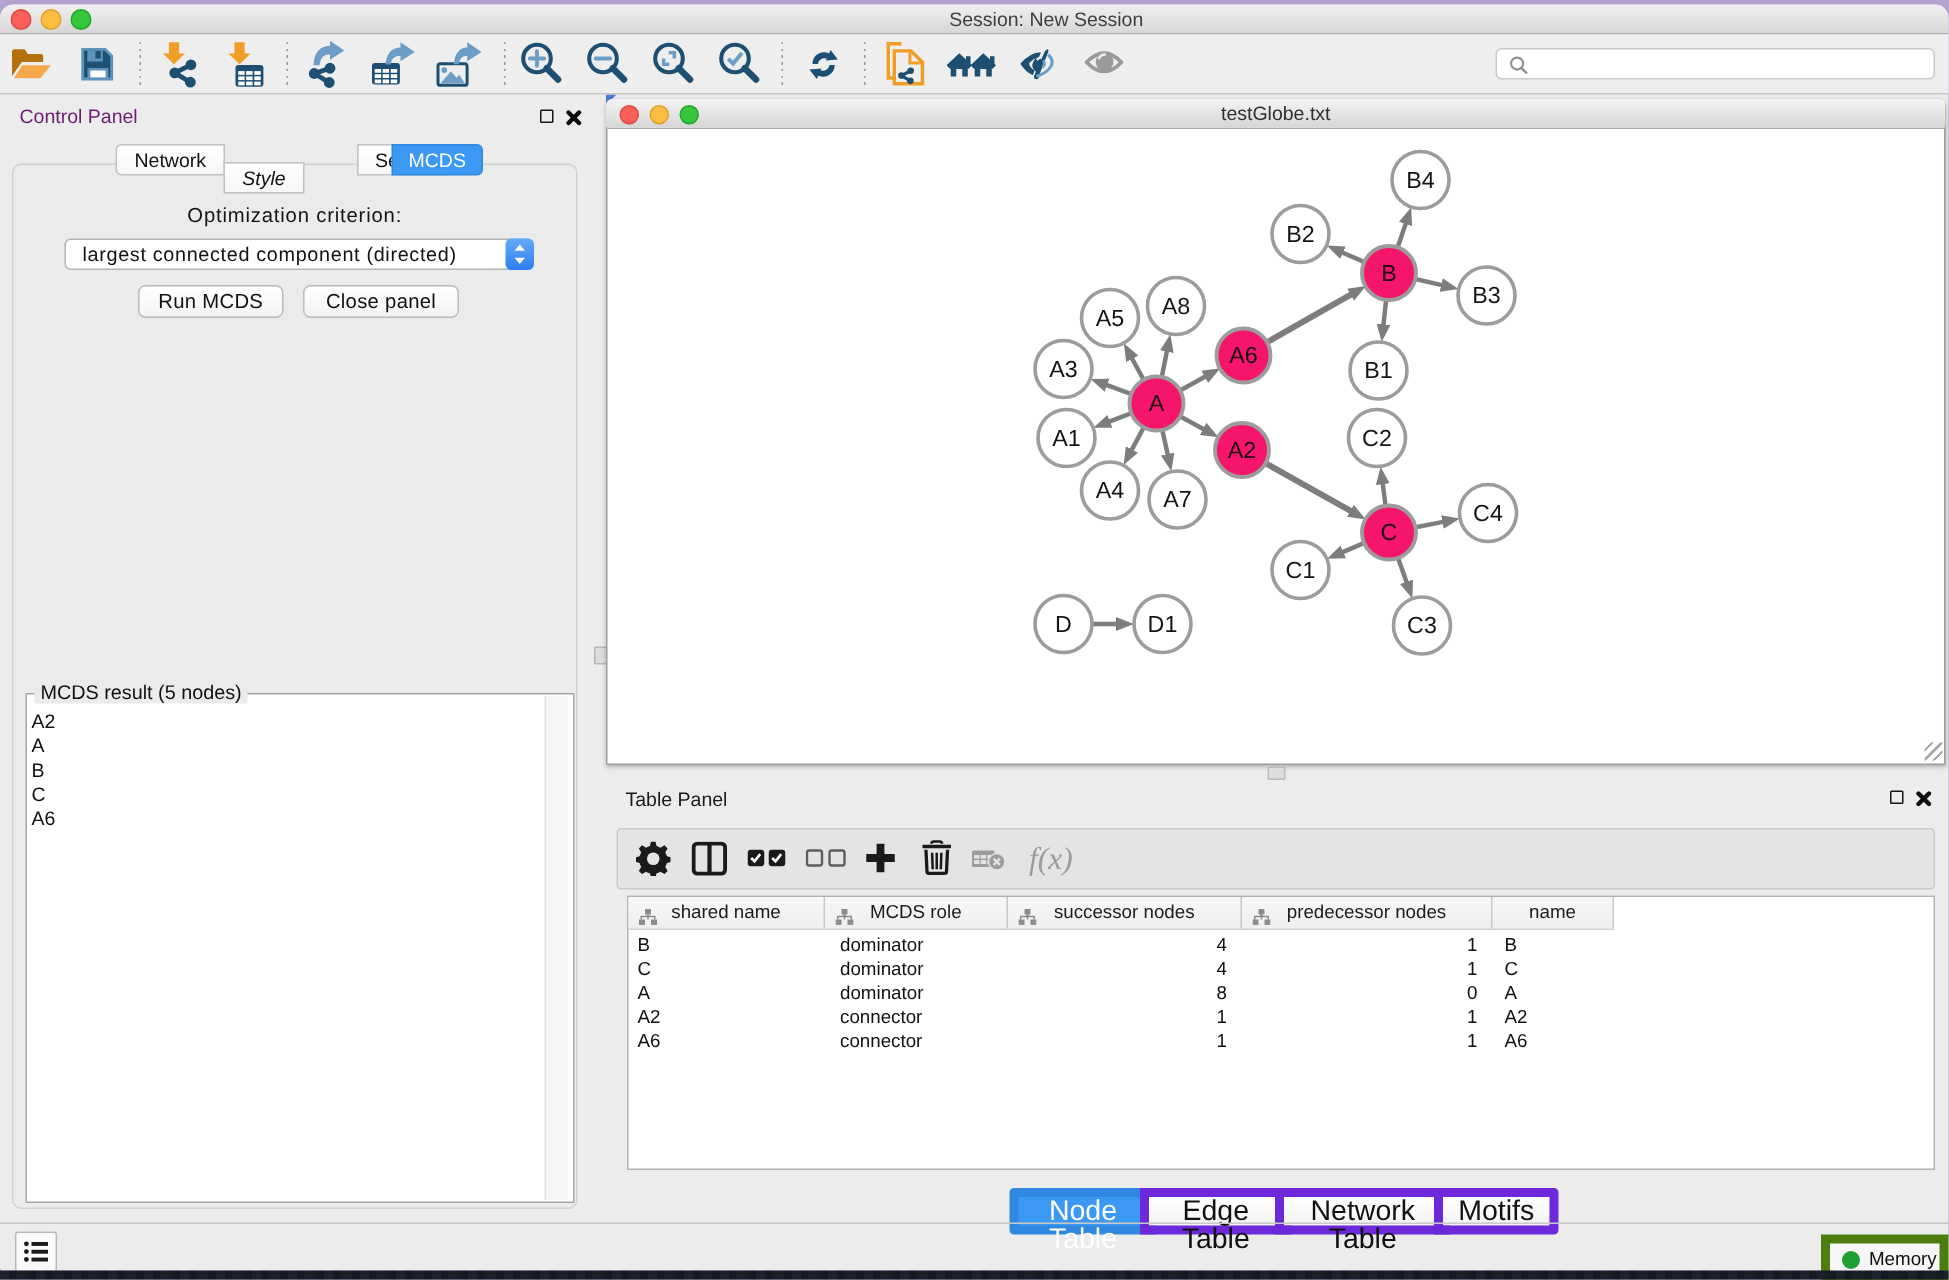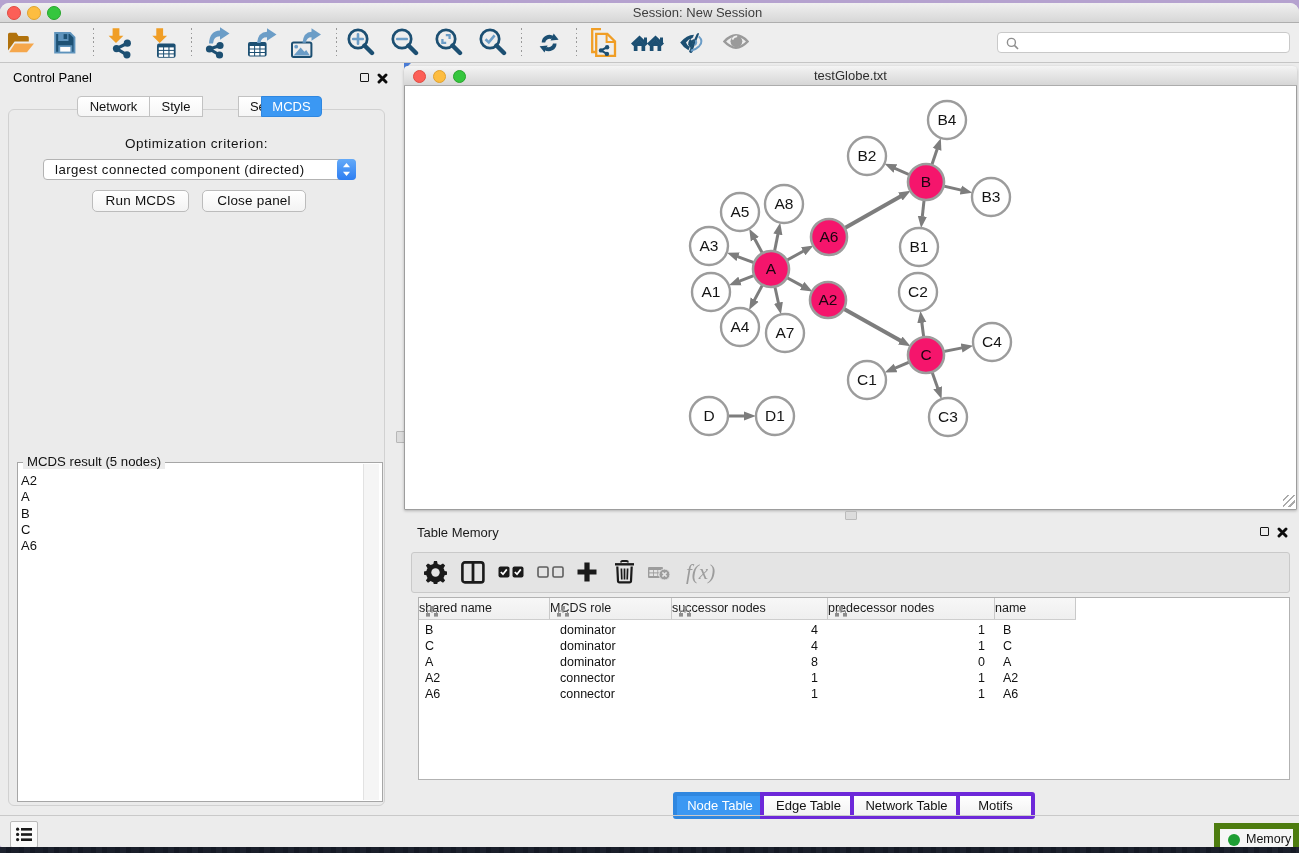--- a/index.html
+++ b/index.html
@@ -7,21 +7,21 @@
 #app{position:absolute;left:0;top:0;width:1299px;height:853px;}
 .abs{position:absolute;}
 #deskbottom{left:0;top:847px;width:1299px;height:6px;background:#161b27;background-image:repeating-linear-gradient(90deg,rgba(255,255,255,0.03) 0 6px,rgba(0,0,0,0.07) 6px 11px,rgba(255,255,255,0.015) 11px 19px,rgba(0,0,0,0.05) 19px 24px);}
 #win{left:0;top:3px;width:1299px;height:844px;background:#ececec;border-radius:9px 9px 2px 2px;}
 #titlebar{left:0;top:3px;width:1299px;height:19px;background:linear-gradient(180deg,#f0f0f0,#d7d7d7);border-bottom:1px solid #aeaeae;border-radius:9px 9px 0 0;}
 .light{position:absolute;top:3px;width:12px;height:12px;border-radius:50%;}
 #titletext{left:0;top:3px;width:1299px;height:19px;text-align:center;font-size:13px;line-height:19px;color:#3e3e3e;margin-left:48px;}
 #toolbar{left:0;top:22px;width:1299px;height:40px;background:#eeeeee;border-bottom:1px solid #c5c5c5;}
 .vsep{position:absolute;top:28px;height:29px;width:1px;background-image:repeating-linear-gradient(180deg,#999 0 1.5px,transparent 1.5px 4.5px);}
 #search{left:997px;top:32px;width:291px;height:19px;background:#fff;border:1px solid #c9c9c9;border-radius:4px;}
-.cptext{font-size:13px;color:#000000;}
+.cptext{font-size:13px;color:#701a75;}
 #cptabs .tab{position:absolute;height:19px;line-height:19px;text-align:center;font-size:13px;color:#111;background:linear-gradient(180deg,#fff,#f6f6f6);border:1px solid #c2c2c2;}
 #cppanel{left:8px;top:109px;width:375px;height:695px;background:#ebebeb;border:1px solid #d1d1d1;border-radius:6px;}
 #optlabel{left:0;top:136px;width:393px;text-align:center;font-size:13.5px;color:#141414;letter-spacing:0.55px;}
 #cpselect{left:43px;top:159px;width:300px;height:19px;background:#fff;border:1px solid #b3b3b3;border-radius:4px;font-size:13.2px;line-height:19px;color:#111;padding-left:11px;letter-spacing:0.45px;}
 #cpstep{right:-1px;top:-1px;width:19px;height:21px;background:linear-gradient(180deg,#64aaf8,#2e7ef2);border-radius:4px;}
 .cpbtn{position:absolute;top:190px;height:20px;background:linear-gradient(180deg,#ffffff,#f3f3f3);border:1px solid #bcbcbc;border-radius:5px;font-size:13.5px;text-align:center;line-height:20px;color:#111;letter-spacing:0.2px;}
 #groupbox{left:17px;top:462px;width:364px;height:338px;border:1px solid #a6a6a6;background:#fff;}
 #grouptitle{left:23px;top:455px;background:#ebebeb;padding:0 4px;font-size:13.2px;color:#111;height:14px;line-height:14px;}
 #gbscroll{right:3px;top:1px;width:15px;height:336px;background:#f5f5f5;border-left:1px solid #e2e2e2;}
 #gblist{left:3px;top:10px;font-size:13px;color:#111;line-height:16.3px;}
@@ -29,23 +29,23 @@
 #netwin{left:404px;top:66px;width:891px;height:442px;background:#fff;border:1px solid #9d9d9d;border-radius:5px 5px 1px 1px;box-shadow:0 1px 3px rgba(0,0,0,0.25);}
 #nettitle{left:404px;top:66px;width:893px;height:19px;background:linear-gradient(180deg,#f4f4f4,#d6d6d6);border-bottom:1px solid #acacac;border-radius:4px 4px 0 0;}
 .nlight{position:absolute;top:4px;width:11px;height:11px;border-radius:50%;}
 #nettext{left:404px;top:66px;width:893px;height:20px;text-align:center;font-size:13px;line-height:20px;color:#2e2e2e;}
 #grip{left:1283px;top:495px;width:12px;height:12px;background:repeating-linear-gradient(135deg,transparent 0 3px,#aaa 3px 4.5px);}
 #centerhandle{left:845px;top:511px;width:10px;height:7px;background:#dcdcdc;border:1px solid #bbb;border-radius:1px;}
 #tptext{left:417px;top:525px;font-size:13px;color:#1a1a1a;}
 #tptoolbar{left:411px;top:552px;width:877px;height:39px;background:#e4e4e4;border:1px solid #c9c9c9;border-radius:3px;}
 #tptable{left:418px;top:597px;width:870px;height:181px;background:#fff;border:1px solid #b2b2b2;}
 #thead{position:absolute;left:0;top:0;width:657px;height:21px;background:linear-gradient(180deg,#f7f7f7,#efefef);border-bottom:1px solid #cecece;}
-.thcell{position:absolute;top:0;height:21px;border-right:1px solid #c9c9c9;font-size:12.5px;color:#1b1b1b;line-height:21px;}
+.thcell{position:absolute;top:0;height:21px;border-right:1px solid #c9c9c9;font-size:12.5px;color:#1b1b1b;text-align:center;line-height:21px;}
 .trow{position:absolute;font-size:12.5px;color:#111;height:16px;line-height:16px;}
-.tabbtn{position:absolute;top:792px;height:19px;background:linear-gradient(180deg,#fff,#f2f2f2);border:4px solid #6d28d9;font-size:13px;color:#111;text-align:center;line-height:19px;}
+.tabbtn{position:absolute;top:792px;height:19px;background:linear-gradient(180deg,#fff,#f2f2f2);border:6px solid #6d28d9;font-size:19px;color:#111;text-align:center;line-height:19px;}
 #statussep{left:0;top:815px;width:1299px;height:1px;background:#c9c9c9;}
 #listbtn{left:10px;top:821px;width:26px;height:25px;background:#fafafa;border:1px solid #b9b9b9;border-radius:2px;}
 #membtn{left:1214px;top:823px;width:73px;height:21px;background:#f6f6f6;border:6px solid #4d7c0f;font-size:12.5px;color:#111;}
 </style>
 </head>
 <body>
 <div id="app">
 <div id="win" class="abs"></div>
 <div id="toolbar" class="abs"></div>
 <div id="titlebar" class="abs">
@@ -199,21 +199,21 @@
       </svg>
     </div>
 <div class="abs cptext" style="left:13px;top:70px">Control Panel</div>
 <div class="abs" style="left:360px;top:73px;width:7px;height:7px;border:1.7px solid #161616;border-radius:1px;"></div>
 <svg class="abs" style="left:377px;top:73px" width="11" height="11" viewBox="0 0 11 11">
       <path d="M2,2 L9,9 M9,2 L2,9" stroke="#0c0c0c" stroke-width="2.9" stroke-linecap="round"></path>
     </svg>
 <div id="cppanel" class="abs"></div>
 <div id="cptabs">
 <div class="tab" style="left:77px;top:96px;width:71px;border-radius:4px 0 0 4px;">Network</div>
-<div class="tab" style="left:149px;top:96px;width:52px;">Style</div>
+<div class="tab" style="left:149px;top:108px;width:52px;font-style:italic;">Style</div>
 <div class="tab" style="left:202px;top:96px;width:58px;margin-left:36px;">Select</div>
 <div class="tab" style="left:261px;top:96px;width:59px;border-radius:0 4px 4px 0;background:#3b98f3;border-color:#2f87e0;color:#fff;">MCDS</div>
 </div>
 <div id="cpselect" class="abs">largest connected component (directed)
 <div id="cpstep" class="abs"><svg width="19" height="21" viewBox="0 0 19 21">
           <path d="M9.5,4 L13,8.2 L6,8.2 Z" fill="#fff"></path>
           <path d="M9.5,17 L13,12.8 L6,12.8 Z" fill="#fff"></path>
         </svg></div>
 </div>
 <div id="optlabel" class="abs">Optimization criterion:</div>
@@ -299,21 +299,21 @@
 <text x="829" y="242" text-anchor="middle" font-size="15.5" fill="#1c0410">A6</text>
 <circle cx="771" cy="269" r="18" fill="#f5156c" stroke="#9c9c9c" stroke-width="2.6"></circle>
 <text x="771" y="274" text-anchor="middle" font-size="15.5" fill="#1c0410">A</text>
 <circle cx="828" cy="300" r="18" fill="#f5156c" stroke="#9c9c9c" stroke-width="2.6"></circle>
 <text x="828" y="305" text-anchor="middle" font-size="15.5" fill="#1c0410">A2</text>
 <circle cx="926" cy="355" r="18" fill="#f5156c" stroke="#9c9c9c" stroke-width="2.6"></circle>
 <text x="926" y="360" text-anchor="middle" font-size="15.5" fill="#1c0410">C</text>
 </svg>
 
 <div id="centerhandle" class="abs"></div>
-<div id="tptext" class="abs">Table Memory</div>
+<div id="tptext" class="abs">Table Panel</div>
 <div class="abs" style="left:1260px;top:527px;width:7px;height:7px;border:1.7px solid #161616;border-radius:1px;"></div>
 <svg class="abs" style="left:1277px;top:527px" width="11" height="11" viewBox="0 0 11 11">
       <path d="M2,2 L9,9 M9,2 L2,9" stroke="#0c0c0c" stroke-width="2.9" stroke-linecap="round"></path>
     </svg>
 <div id="tptoolbar" class="abs"></div>
 <svg class="abs" style="left:424px;top:561px" width="23" height="23" viewBox="0 0 23 23">
       <g fill="#1a1a1a">
         <path d="M10,0 h3 l0.7,3 a8,8 0 0 1 2.6,1.1 l2.7-1.6 2.1,2.1 -1.6,2.7 a8,8 0 0 1 1.1,2.6 l3,0.7 v3 l-3,0.7 a8,8 0 0 1 -1.1,2.6 l1.6,2.7 -2.1,2.1 -2.7-1.6 a8,8 0 0 1 -2.6,1.1 l-0.7,3 h-3 l-0.7-3 a8,8 0 0 1 -2.6-1.1 l-2.7,1.6 -2.1-2.1 1.6-2.7 a8,8 0 0 1 -1.1-2.6 l-3-0.7 v-3 l3-0.7 a8,8 0 0 1 1.1-2.6 L1.9,4.6 4,2.5 l2.7,1.6 a8,8 0 0 1 2.6-1.1 Z"></path>
         <circle cx="11.5" cy="11.5" r="4.2" fill="#e4e4e4"></circle>
       </g>

